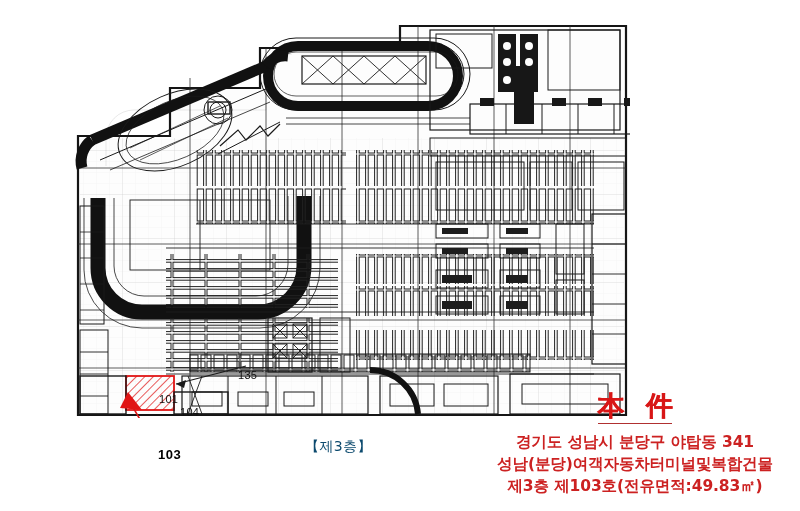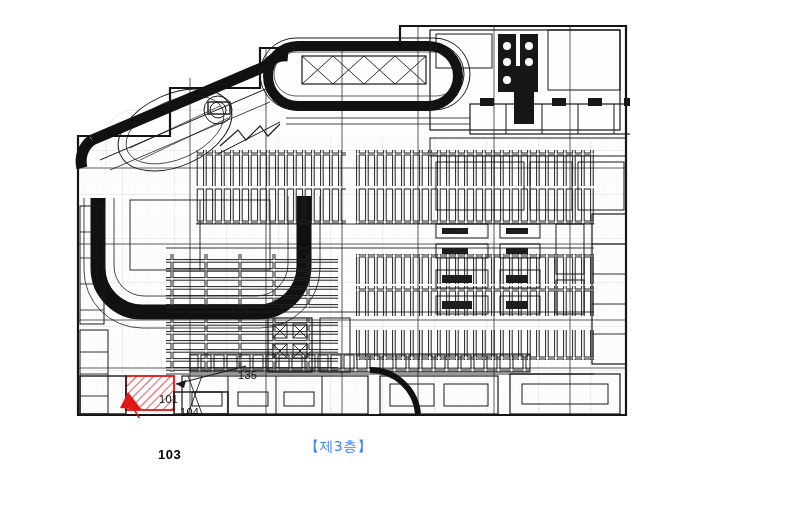--- a/index.html
+++ b/index.html
@@ -51,21 +51,21 @@
     font-family: "Liberation Sans", "DejaVu Sans", sans-serif;
   }
 
   
   #floor-caption {
     position: absolute;
     left: 305px;
     top: 438px;
     font-family: "DejaVu Sans", "Liberation Sans", sans-serif;
     font-size: 14px;
-    color: #3b82f6;
+    color: #0c4a6e;
     letter-spacing: 0.4px;
     white-space: nowrap;
   }
 
   
   #annotation {
     position: absolute;
     left: 470px;
     top: 392px;
     width: 330px;
@@ -347,14 +347,21 @@
     </svg>
   </div>
 
   <div class="unit-label" id="label-101">101</div>
   <div class="unit-label" id="label-104">104</div>
   <div class="unit-label" id="label-105">135</div>
   <div id="label-103">103</div>
 
   <div id="floor-caption">【제3층】</div>
 
+  <div id="annotation">
+    <div id="annot-title">本 件</div>
+    <div id="annot-rule"></div>
+    <div class="annot-line">경기도 성남시 분당구 야탑동 341</div>
+    <div class="annot-line">성남(분당)여객자동차터미널및복합건물</div>
+    <div class="annot-line">제3층 제103호(전유면적:49.83㎡)</div>
+  </div>
 
 </div>
 
 </body></html>

